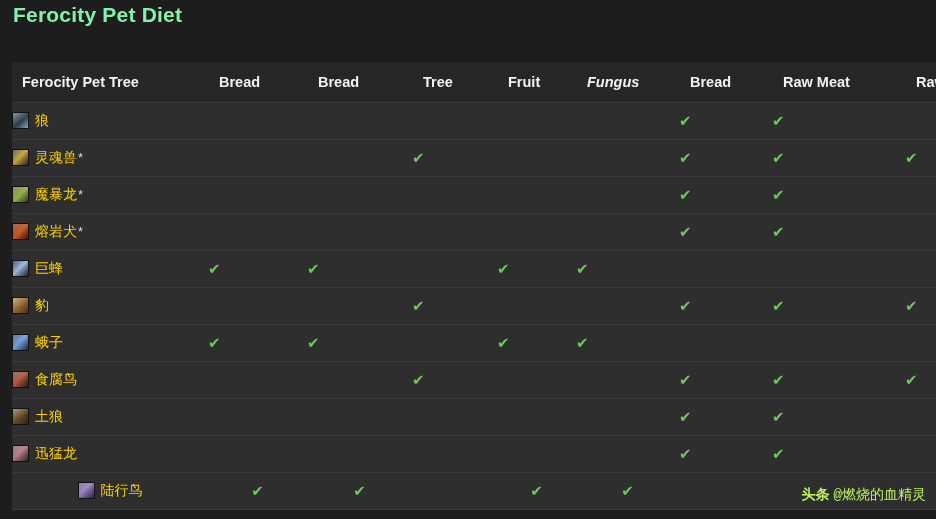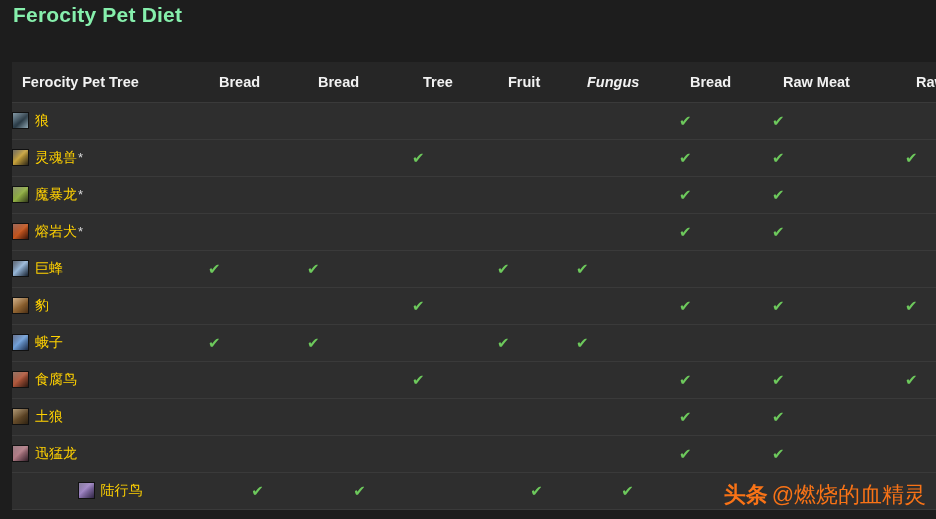--- a/index.html
+++ b/index.html
@@ -156,26 +156,26 @@
     font-weight: bold;
     font-family: "DejaVu Sans", sans-serif;
   }
   .check.empty { visibility: hidden; }
 
   
   #watermark {
     position: absolute;
     right: 10px;
     bottom: 11px;
-    color: #f97316;
-    font-size: 22px;
+    color: #bef264;
+    font-size: 14px;
     line-height: 26px;
     white-space: nowrap;
     pointer-events: none;
-    font-family: Liberation Sans, sans-serif;
+    font-family: Liberation Mono, monospace;
   }
   #watermark .wm-brand { font-weight: bold; }
   #watermark .wm-handle { font-weight: normal; margin-left: 4px; }
 </style>
 </head>
 <body>
 
 <div id="page-title">Ferocity Pet Diet</div>
 
 <div id="table-wrap">

